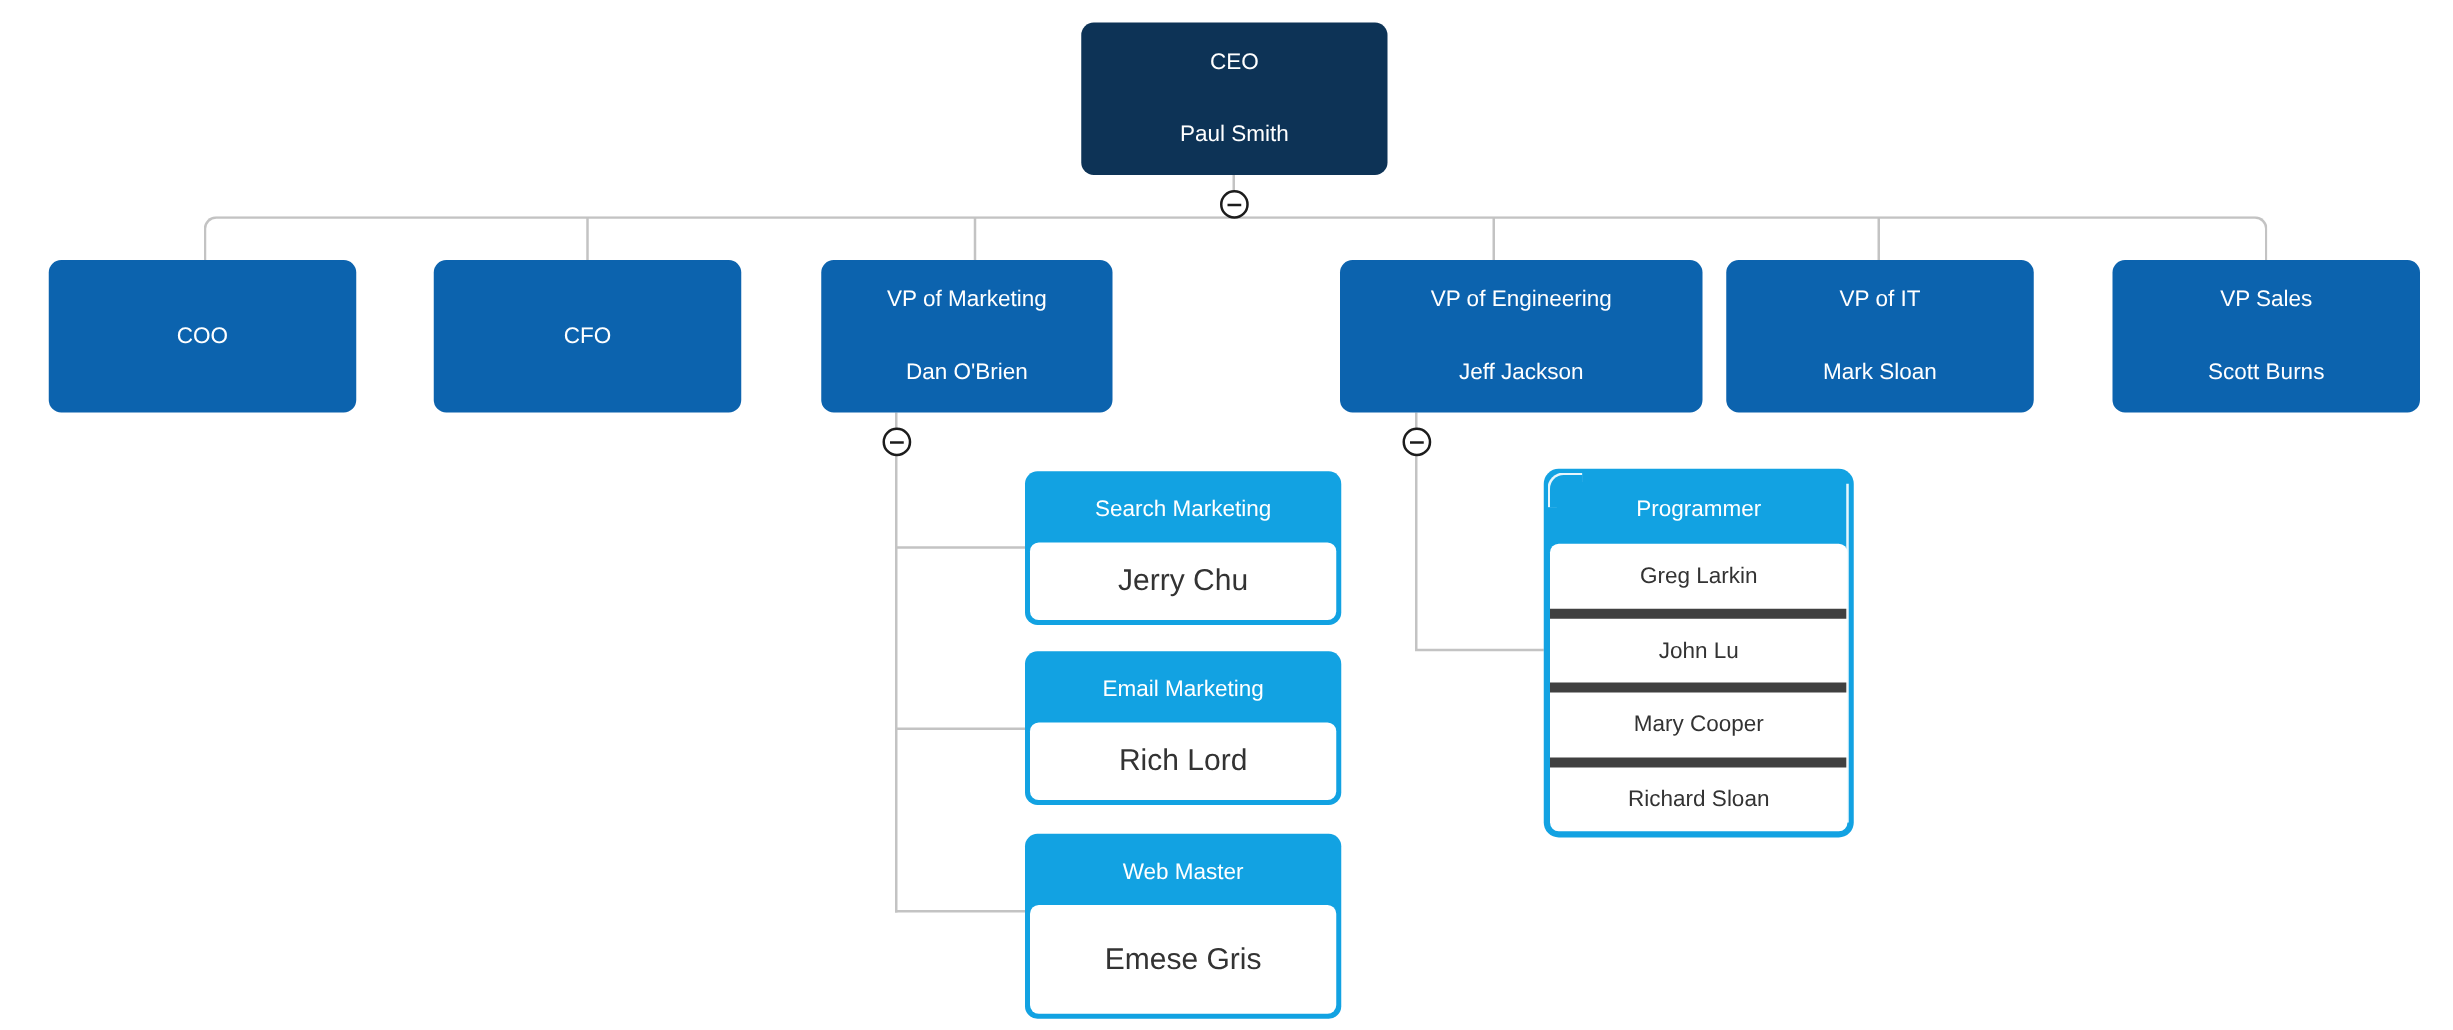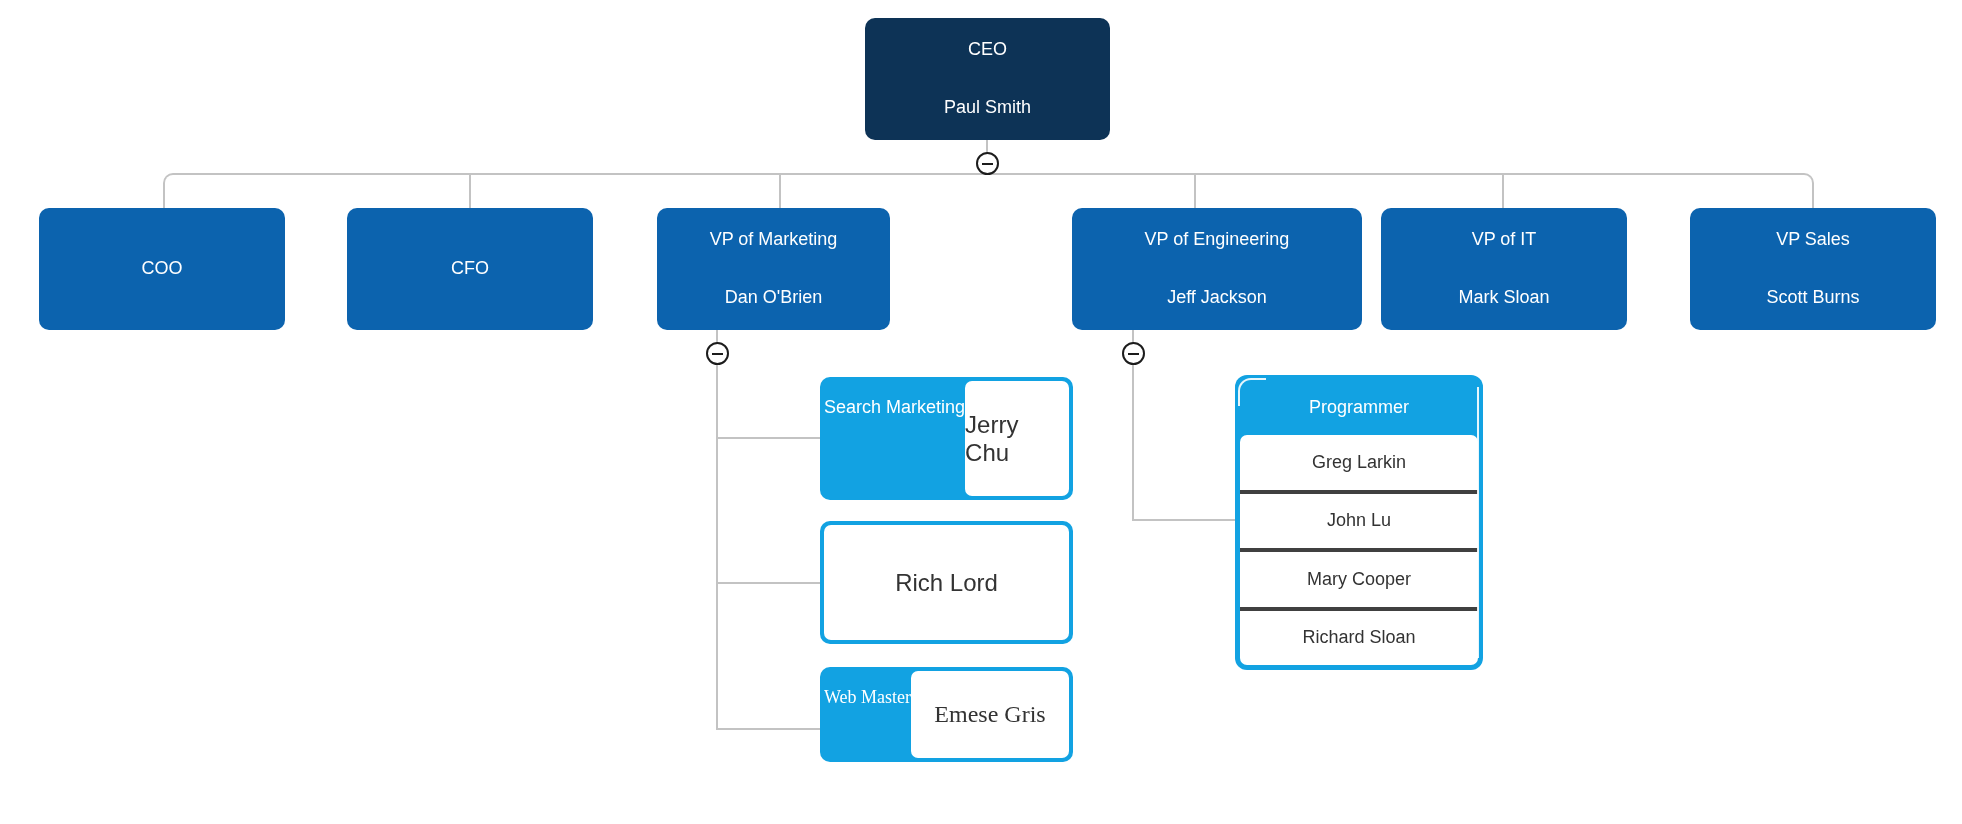--- a/index.html
+++ b/index.html
@@ -26,21 +26,21 @@
     padding:21px 8px 23px 8px;
   }
   .node.single { justify-content:center; }
   .navy { background:#0d3356; }
   .blue { background:#0c63ae; }
   .node span { display:block; line-height:20px; }
 
   
   .card {
     position:absolute; box-sizing:border-box; background:#12a2e2;
-    border-radius:10px; padding:4px; display:flex; flex-direction:row;
+    border-radius:10px; padding:4px; display:flex; flex-direction:column;
   }
   .card-header {
     height:53px; display:flex; align-items:center; justify-content:center;
     color:#ffffff; font-size:18px;
   }
   .card-body {
     flex:1; background:#ffffff; border-radius:7px;
     display:flex; align-items:center; justify-content:center;
     color:#333333; font-size:24px;
   }
@@ -53,21 +53,21 @@
   .prog-header {
     height:55px; display:flex; align-items:center; justify-content:center;
     color:#ffffff; font-size:18px;
   }
   .prog-list {
     flex:1; background:#ffffff; border-radius:7px; overflow:hidden;
     display:flex; flex-direction:column;
   }
   .prog-row {
     flex:1; display:flex; align-items:center; justify-content:center;
-    color:#333333; font-size:18px; border-bottom:4px solid #404040;
+    color:#333333; font-size:18px; border-bottom:8px solid #404040;
   }
   .prog-row:last-child { border-bottom:none; }
   .stack-corner {
     position:absolute; left:3px; top:3px; width:26px; height:26px;
     border-top:2px solid rgba(255,255,255,0.9); border-left:2px solid rgba(255,255,255,0.9);
     border-top-left-radius:13px; pointer-events:none;
   }
   .stack-right {
     position:absolute; top:12px; right:4px; bottom:12px; width:2px;
     background:rgba(255,255,255,0.9); pointer-events:none;
@@ -137,23 +137,24 @@
   <div class="node blue" style="left:1690px; top:208px; width:246px; height:122px;">
     <span>VP Sales</span>
     <span>Scott Burns</span>
   </div>
 
   <div class="card" style="left:820px; top:377px; width:253px; height:123px;">
     <div class="card-header">Search Marketing</div>
     <div class="card-body">Jerry Chu</div>
   </div>
   <div class="card" style="left:820px; top:521px; width:253px; height:123px;">
+    <div class="card-header">Email Marketing</div>
     <div class="card-body">Rich Lord</div>
   </div>
-  <div class="card" style="left:820px; top:667px; width:253px; height:95px;font-family:Liberation Serif, serif;">
+  <div class="card" style="left:820px; top:667px; width:253px; height:148px;">
     <div class="card-header">Web Master</div>
     <div class="card-body">Emese Gris</div>
   </div>
 
   <div class="prog" style="left:1235px; top:375px; width:248px; height:295px;">
     <div class="prog-header">Programmer</div>
     <div class="prog-list">
       <div class="prog-row">Greg Larkin</div>
       <div class="prog-row">John Lu</div>
       <div class="prog-row">Mary Cooper</div>

